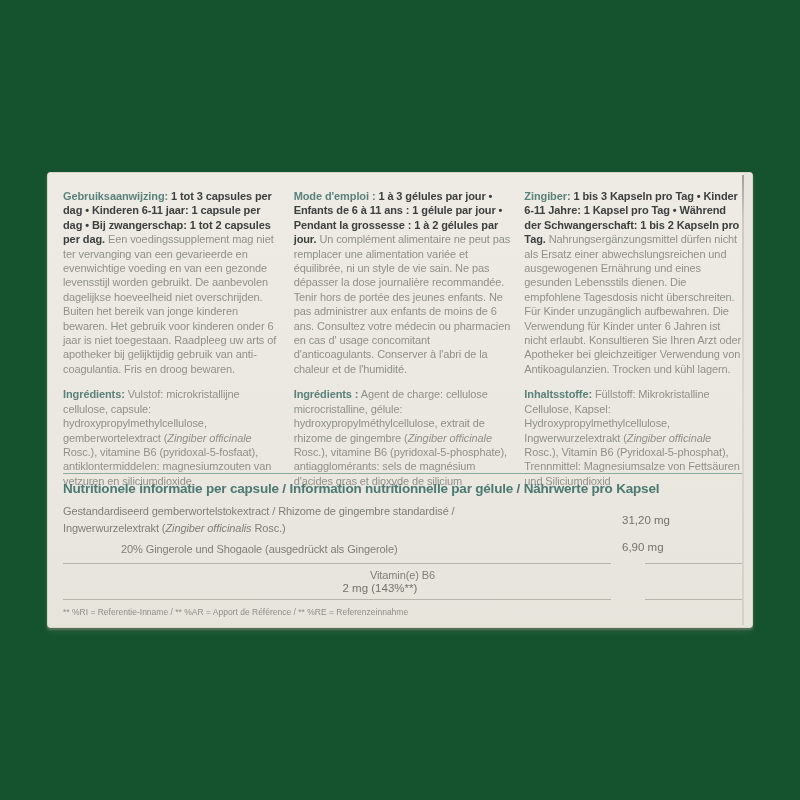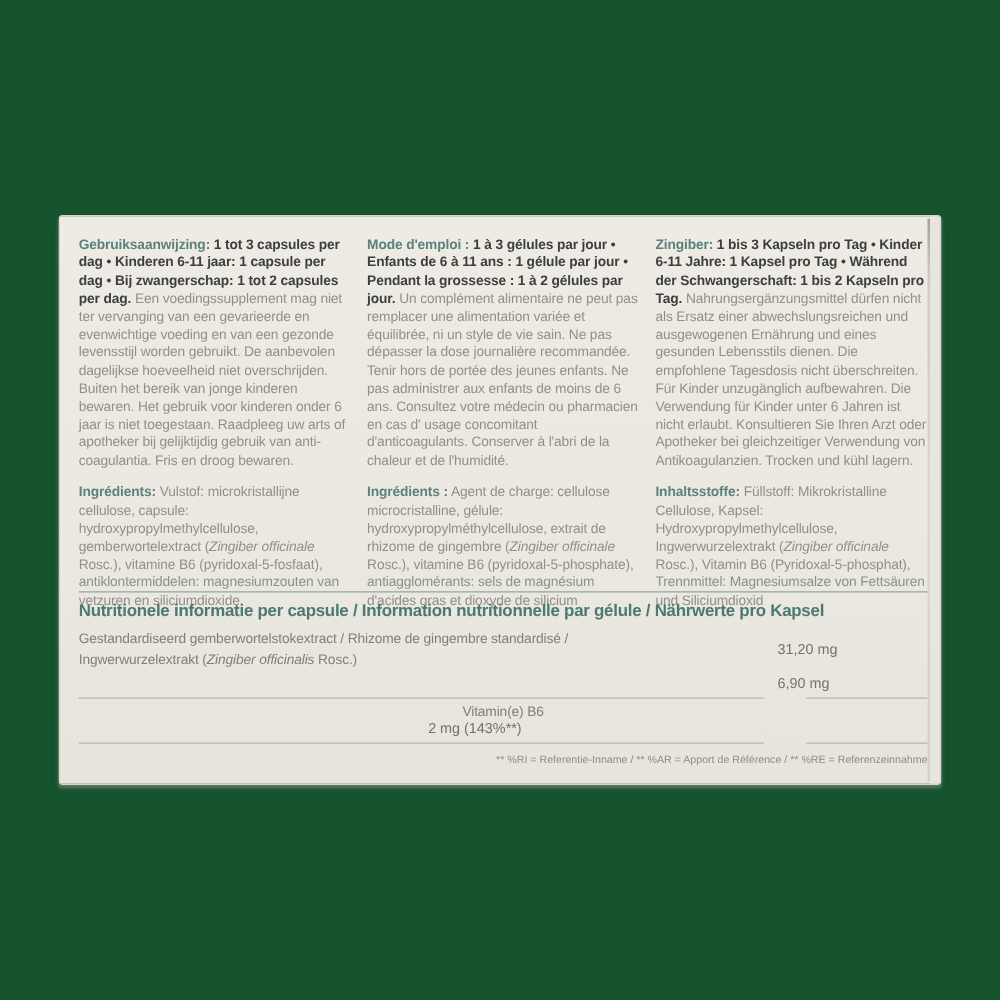--- a/index.html
+++ b/index.html
@@ -49,21 +49,21 @@
   .r1{margin-top:7px;align-items:center;}
   .r2{margin-top:4px;align-items:flex-start;}
   .r3{margin-top:4px;align-items:center;flex-direction:column;}
   .nlabel{flex:1;font-size:11px;line-height:17px;color:#7f7f79;letter-spacing:-0.1px;}
   .r3 .nlabel{line-height:14px;}
   .indent{padding-left:58px;}
   .nval{width:120px;text-align:left;font-size:11.5px;color:#73736d;white-space:nowrap;}
   .sep{display:flex;margin-top:5px;}
   .sep-l{flex:1;margin-right:34px;border-top:1px solid #b7b5ac;}
   .sep-r{width:97px;border-top:1px solid #b7b5ac;}
-  .fnote{margin-top:7px;font-size:8.5px;color:#8d8d87;text-align:right;}
+  .fnote{margin-top:7px;font-size:8.5px;color:#8d8d87;}
 </style>
 </head>
 <body>
 
 <div class="photo">
   <div class="box">
     <div class="content">
 
       <div class="cols">
 
@@ -112,20 +112,21 @@
         <div class="nrow r1">
           <div class="nlabel">
             <div>Gestandardiseerd gemberwortelstokextract /  Rhizome de gingembre standardisé /</div>
             <div><span>Ingwerwurzelextrakt (</span><span class="it">Zingiber officinalis</span><span> Rosc.)</span></div>
           </div>
           <div class="nval">31,20 mg</div>
         </div>
 
         <div class="nrow r2">
           <div class="nlabel indent">
+            <div>20% Gingerole und Shogaole (ausgedrückt als Gingerole)</div>
           </div>
           <div class="nval">6,90 mg</div>
         </div>
 
         <div class="sep">
           <div class="sep-l"></div>
           <div class="sep-r"></div>
         </div>
 
         <div class="nrow r3">

